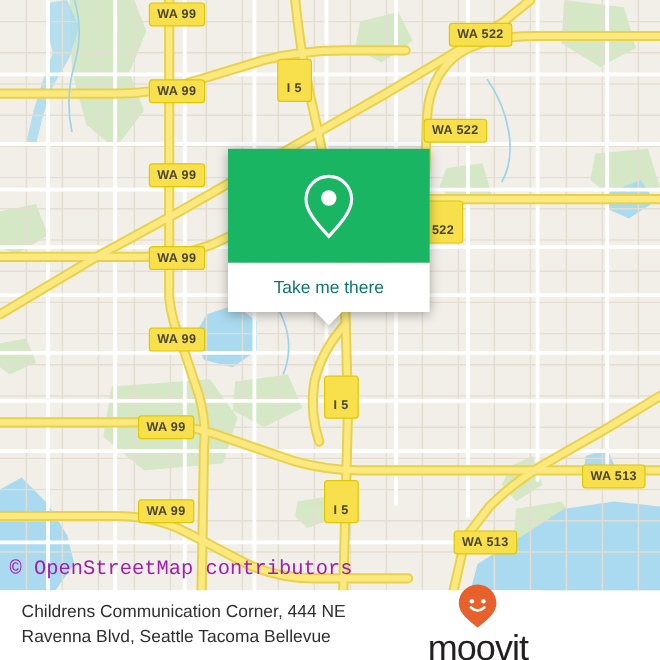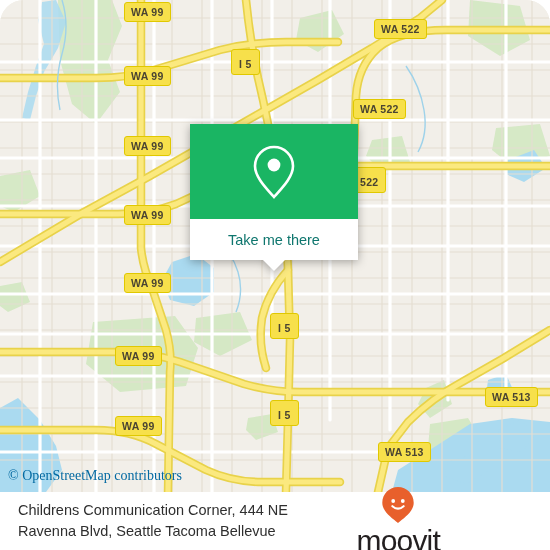--- a/index.html
+++ b/index.html
@@ -10,21 +10,20 @@
     overflow: hidden;
     font-family: "Liberation Sans", sans-serif;
     background: #ffffff;
   }
 
   #app {
     position: relative;
     width: 550px;
     height: 550px;
     overflow: hidden;
-    border-radius: 24px;
   }
 
   
   #map {
     position: absolute;
     left: 0; top: 0;
     width: 550px; height: 492px;
     background: #f2efe9;
     overflow: hidden;
   }
@@ -39,21 +38,21 @@
     border-radius: 3px;
     color: #4a4432;
     font-size: 10.5px;
     font-weight: bold;
     letter-spacing: 0.3px;
     line-height: 1;
     padding: 3.5px 6px 4px 6px;
     white-space: nowrap;
     font-family: "Liberation Sans", sans-serif;
   }
-  .shield.sm { padding: 9px 7px 4px 7px; }
+  .shield.sm { padding: 19px 7px 4px 7px; }
 
   
   #popup {
     position: absolute;
     left: 190px;
     top: 124px;
     width: 168px;
     filter: drop-shadow(0 2px 5px rgba(0,0,0,0.32));
   }
   #popup-head {
@@ -84,23 +83,23 @@
     border-left: 11px solid transparent;
     border-right: 11px solid transparent;
     border-top: 11px solid #ffffff;
   }
 
   
   #attribution {
     position: absolute;
     left: 8px;
     bottom: 8px;
-    font-size: 14px;
-    color: #0369a1;
-    font-family: Liberation Serif, serif;
+    font-size: 17px;
+    color: #a21caf;
+    font-family: Liberation Mono, monospace;
     white-space: nowrap;
   }
 
   
   #footer {
     position: absolute;
     left: 0; top: 492px;
     width: 452px; height: 58px;
     background: rgba(255,255,255,0.93);
     display: flex;

